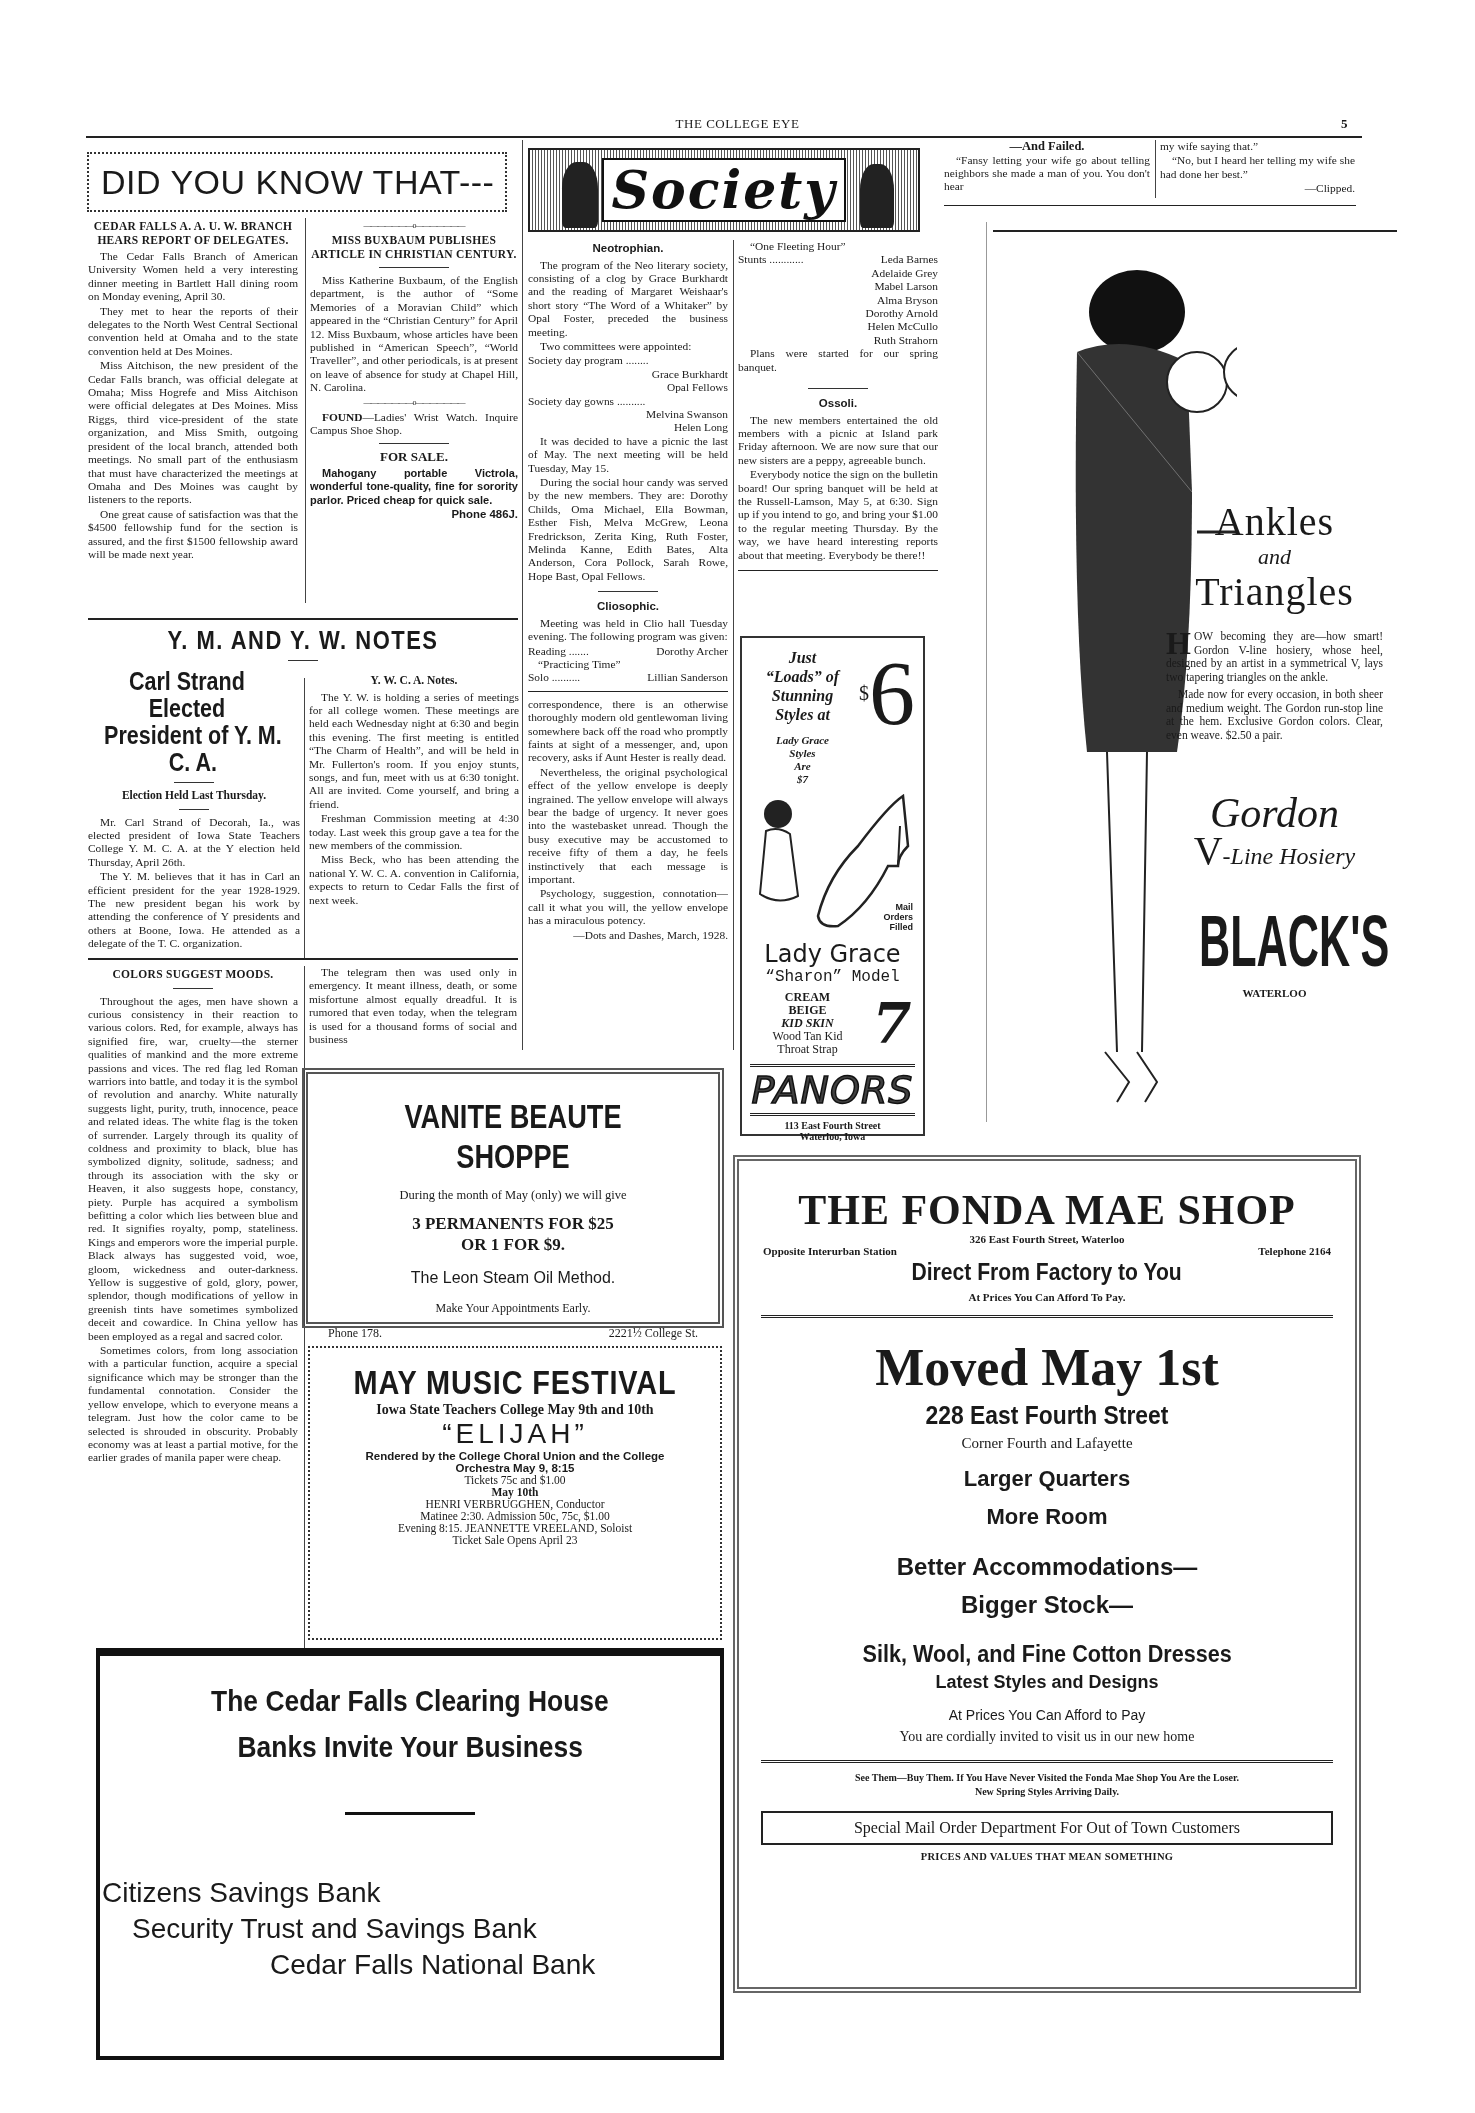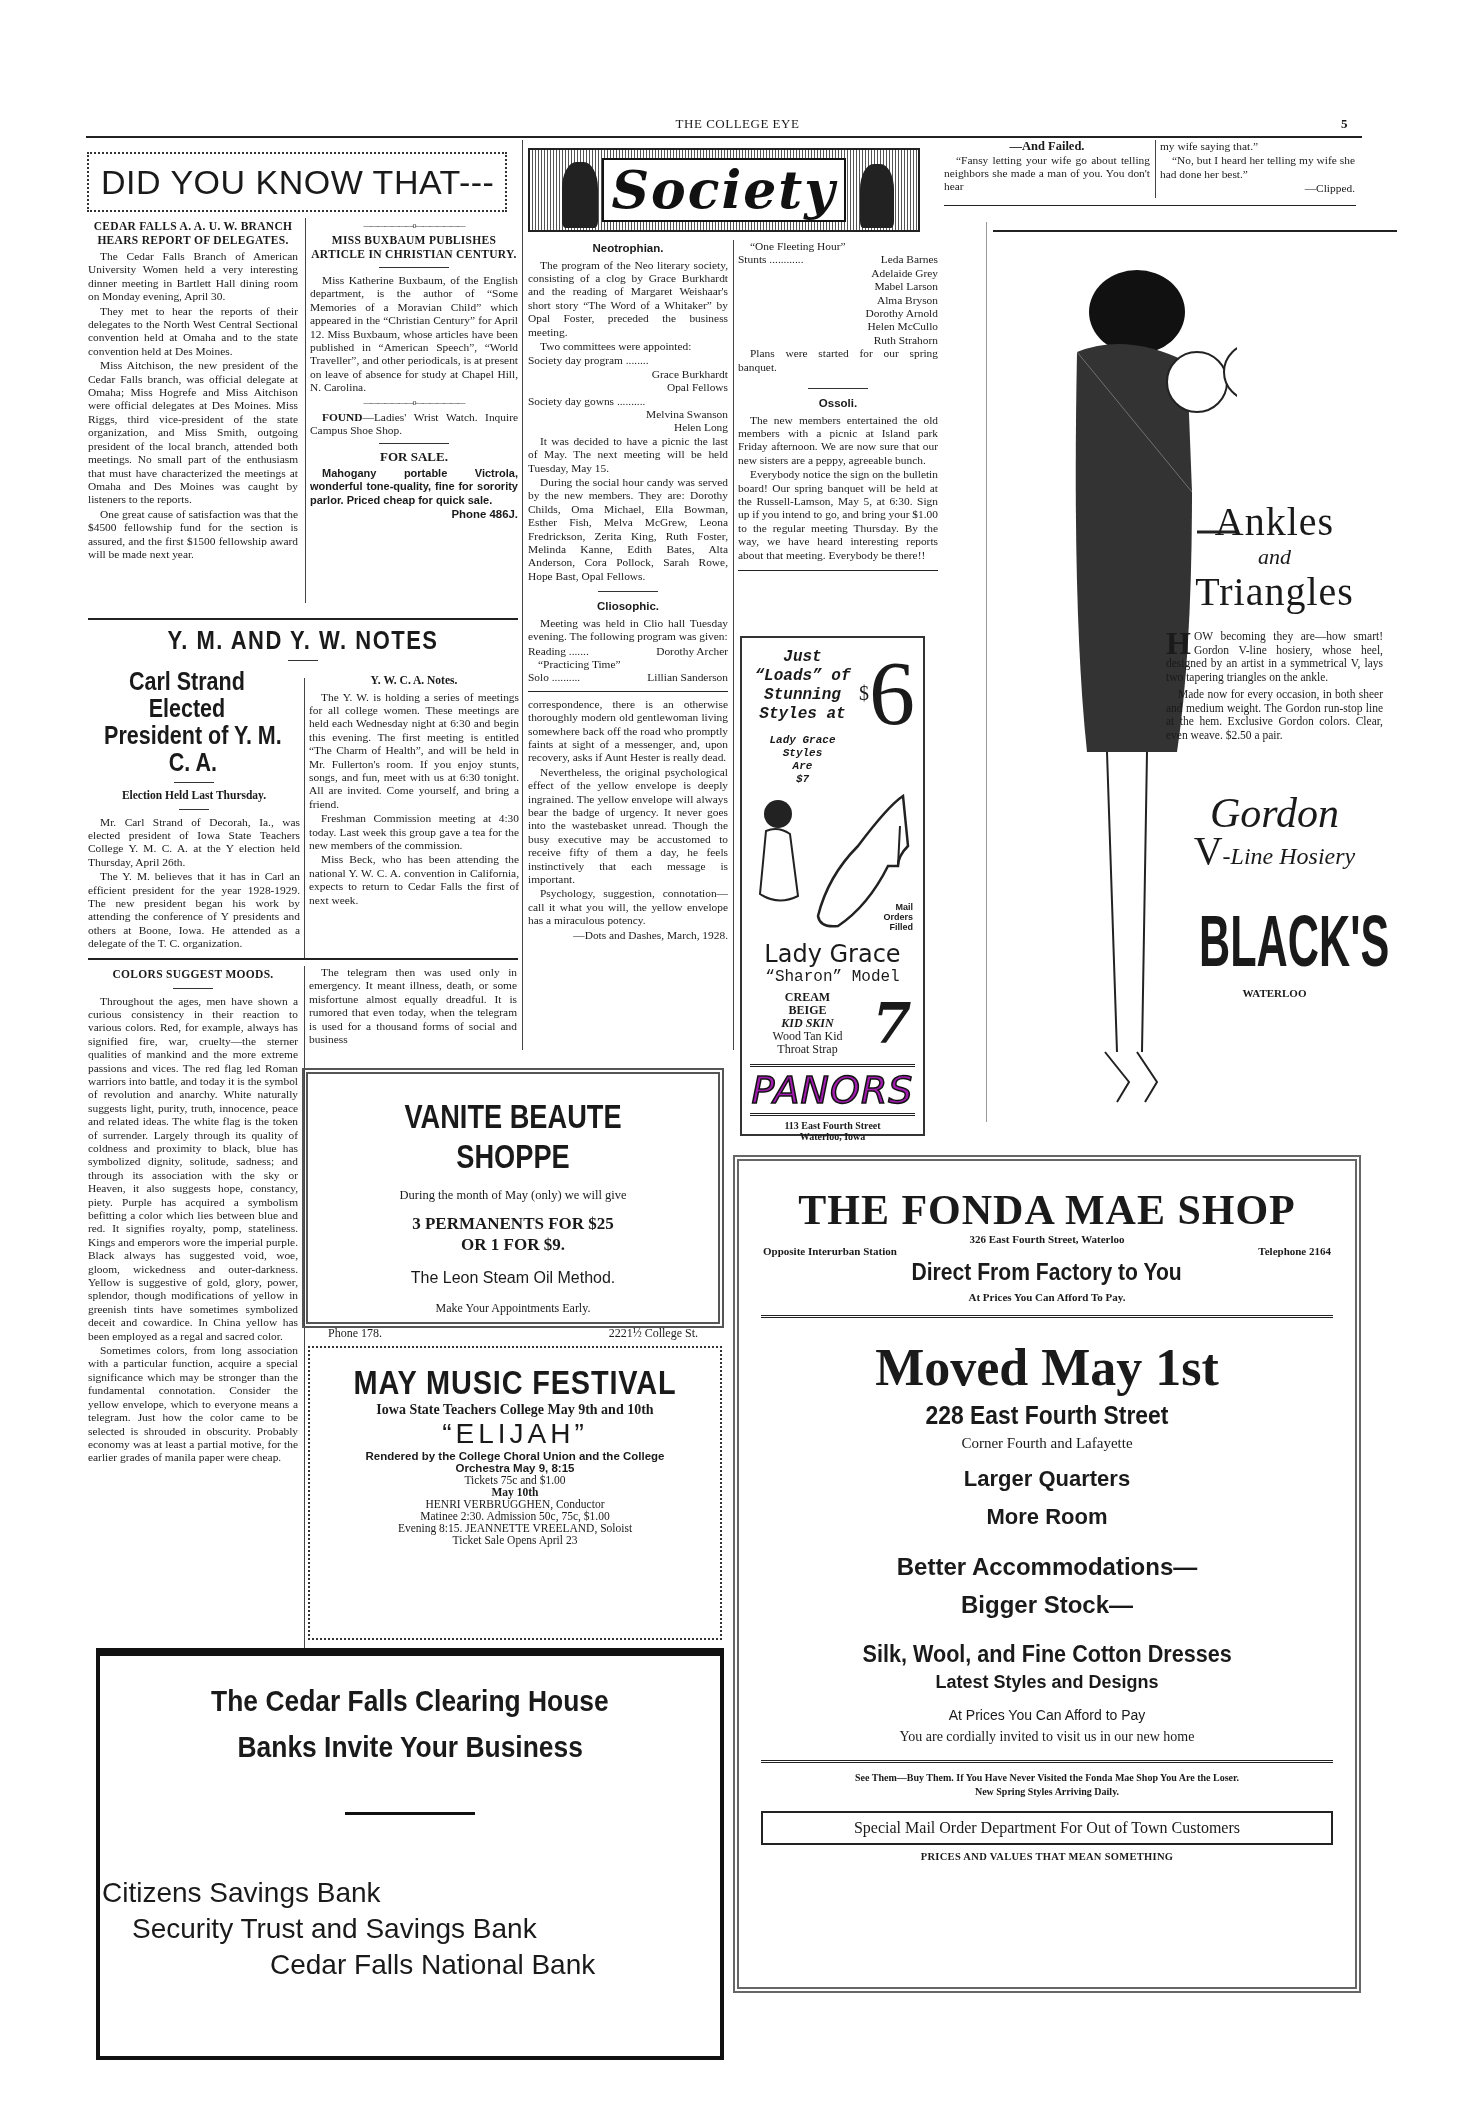--- a/index.html
+++ b/index.html
@@ -170,21 +170,21 @@
   <p>Plans were started for our spring banquet.</p>
   <div class="sep" style="width:60px;margin:14px auto 8px;"></div>
   <div class="hd">Ossoli.</div>
   <p>The new members entertained the old members with a picnic at Island park Friday afternoon. We are now sure that our new sisters are a peppy, agreeable bunch.</p>
   <p>Everybody notice the sign on the bulletin board! Our spring banquet will be held at the Russell-Lamson, May 5, at 6:30. Sign up if you intend to go, and bring your $1.00 to the regular meeting Thursday. By the way, we have heard interesting reports about that meeting. Everybody be there!!</p>
   <div class="rule" style="position:relative;height:1px;margin:8px 0;"></div>
 </div>
 
 <div class="abs ad-panors">
   <div style="display:flex;padding:10px 6px 0;">
-    <div style="flex:1;font-family:Liberation Mono, monospace;font-weight:bold;font-style:italic;font-size:16px;line-height:19px;">
+    <div style="flex:1;font-family:Liberation Serif, serif;font-weight:bold;font-style:italic;font-size:16px;line-height:19px;">
       <div>Just</div>
       <div>“Loads” of</div>
       <div>Stunning</div>
       <div>Styles at</div>
       <div style="font-size:11px;line-height:13px;margin-top:10px;">
         <div>Lady Grace</div>
         <div>Styles</div>
         <div>Are</div>
         <div>$7</div>
       </div>
@@ -209,21 +209,21 @@
   <div style="display:flex;align-items:center;padding:4px 6px;">
     <div style="flex:1;font-size:12px;line-height:13px;">
       <div style="font-weight:bold;">CREAM</div>
       <div style="font-weight:bold;">BEIGE</div>
       <div style="font-weight:bold;font-style:italic;">KID SKIN</div>
       <div>Wood Tan Kid</div>
       <div>Throat Strap</div>
     </div>
     <div style="font-family:'DejaVu Serif',serif;font-weight:bold;font-style:italic;font-size:56px;width:50px;">7</div>
   </div>
-  <div style="border-top:3px double #222;border-bottom:3px double #222;margin:4px 8px;font-family:'DejaVu Sans',sans-serif;font-style:italic;font-size:38px;line-height:46px;letter-spacing:1px;color:#a21caf;-webkit-text-stroke:1.5px #111;">PANORS</div>
+  <div style="border-top:3px double #222;border-bottom:3px double #222;margin:4px 8px;font-family:'DejaVu Sans',sans-serif;font-style:italic;font-size:38px;line-height:46px;letter-spacing:1px;color:#404040;-webkit-text-stroke:1.5px #111;">PANORS</div>
   <div style="font-weight:bold;font-size:10px;">113 East Fourth Street</div>
   <div style="font-weight:bold;font-size:10px;">Waterloo, Iowa</div>
 </div>
 
 <div class="col" style="top:140px;left:944px;width:206px;">
   <div class="hd" style="font-family:'Liberation Serif',serif;font-size:12.5px;margin:0;">—And Failed.</div>
   <p>“Fansy letting your wife go about telling neighbors she made a man of you. You don't hear</p>
 </div>
 <div class="vrule" style="top:140px;left:1155px;height:58px;"></div>
 <div class="col" style="top:140px;left:1160px;width:195px;">

